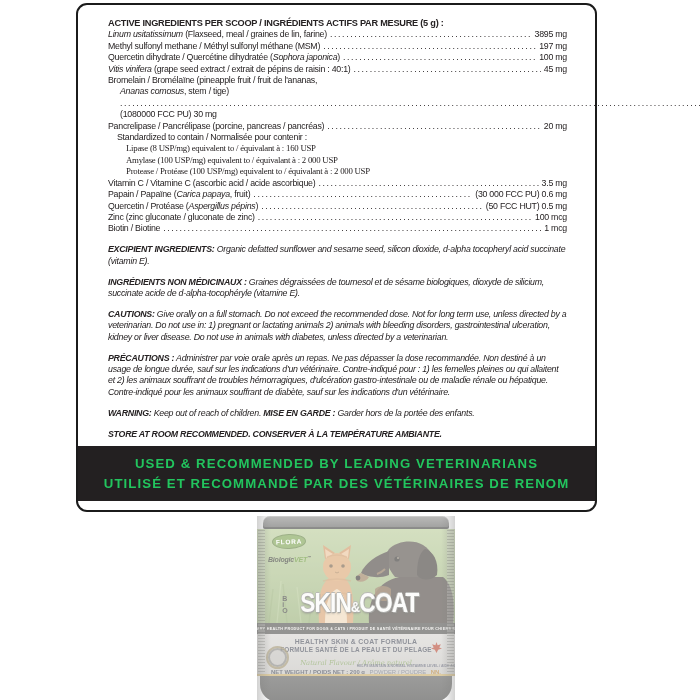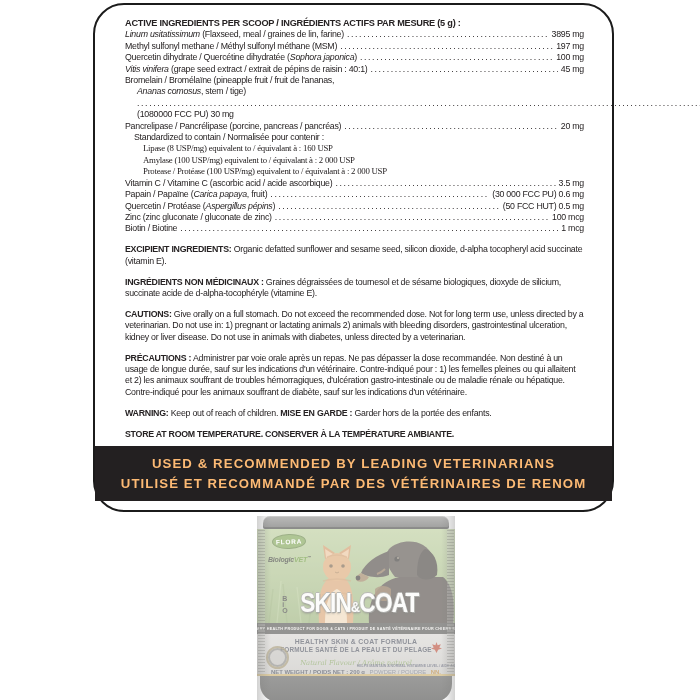--- a/index.html
+++ b/index.html
@@ -1,40 +1,40 @@
 <!DOCTYPE html>
 <html><head>
 <meta charset="utf-8">
 <style>
   html,body{margin:0;padding:0;}
   body{width:700px;height:700px;position:relative;overflow:hidden;background:#ffffff;
        font-family:"Liberation Sans",sans-serif;color:#262223;}
 
   
-  .panel{position:absolute;left:93px;top:3px;width:517px;height:505px;
-         background:#fff;border:2.5px solid #1b1b1b;border-radius:31px;}
+  .panel{position:absolute;left:76px;top:3px;width:517px;height:505px;
+         background:#fff;border:2.5px solid #1b1b1b;border-radius:11px;}
   .panel-content{position:absolute;left:30px;right:28px;top:13px;
                  font-size:8.8px;line-height:11.4px;letter-spacing:-0.25px;color:#262223;}
   .sec-title{font-weight:bold;font-size:9.2px;}
   .ing-row{display:flex;align-items:baseline;white-space:nowrap;}
   .ing-row.ind1{padding-left:9px;flex-direction:column;}
   .ing-row.ind2{padding-left:18px;font-family:Liberation Serif, serif;}
   .ing-name i{font-style:italic;}
   .dots{flex:1 1 auto;overflow:hidden;margin:0 3px;}
   .dots::after{content:"..........................................................................................................................................................................................";
                letter-spacing:1.6px;}
   .ing-val{white-space:nowrap;text-align:right;}
-  .para{margin:9.5px 0 0 0;}
+  .para{margin:9.5px 0 0 0;font-style:italic;}
   .para b{font-weight:bold;}
   .storage{margin-top:10px;font-weight:bold;}
 
   
   .banner{position:absolute;left:0;right:0;bottom:9px;height:55px;background:#232021;
           display:flex;flex-direction:column;justify-content:center;align-items:center;
-          color:#fdba74;font-weight:bold;font-size:13.2px;letter-spacing:1.1px;line-height:20px;
+          color:#22c55e;font-weight:bold;font-size:13.2px;letter-spacing:1.1px;line-height:20px;
           text-align:center;}
 
   
   .can{position:absolute;left:257px;top:516px;width:198px;height:184px;}
   .can-lid{position:absolute;left:6px;right:6px;top:0;height:13px;
            background:linear-gradient(#8d8d8b,#5f5f5d);border-radius:7px 7px 2px 2px;
            box-shadow:inset 0 -2px 0 rgba(0,0,0,.35), inset 0 1px 0 rgba(255,255,255,.25);}
   .can-label{position:absolute;left:0;right:0;top:13px;height:144.5px;background:#cfcdc9;overflow:hidden;}
   .photo{position:absolute;left:0;right:0;top:0;height:94px;}
   .photo svg{display:block;width:100%;height:100%;}
@@ -175,21 +175,21 @@
     <p class="para">
       <b>PRÉCAUTIONS :</b>
       <span>Administrer par voie orale après un repas. Ne pas dépasser la dose recommandée. Non destiné à un usage de longue durée, sauf sur les indications d'un vétérinaire. Contre-indiqué pour : 1) les femelles pleines ou qui allaitent et 2) les animaux souffrant de troubles hémorragiques, d'ulcération gastro-intestinale ou de maladie rénale ou hépatique. Contre-indiqué pour les animaux souffrant de diabète, sauf sur les indications d'un vétérinaire.</span>
     </p>
     <p class="para">
       <b>WARNING:</b>
       <span>Keep out of reach of children.</span>
       <b>MISE EN GARDE :</b>
       <span>Garder hors de la portée des enfants.</span>
     </p>
-    <p class="para storage">STORE AT ROOM TEMPERATURE. CONSERVER À LA TEMPÉRATURE AMBIANTE.</p>
+    <p class="para storage">STORE AT ROOM RECOMMENDED. CONSERVER À LA TEMPÉRATURE AMBIANTE.</p>
   </div>
 
   <div class="banner">
     <div>USED &amp; RECOMMENDED BY LEADING VETERINARIANS</div>
     <div>UTILISÉ ET RECOMMANDÉ PAR DES VÉTÉRINAIRES DE RENOM</div>
   </div>
 </div>
 
 <div class="can">
   <div class="can-lid"></div>

